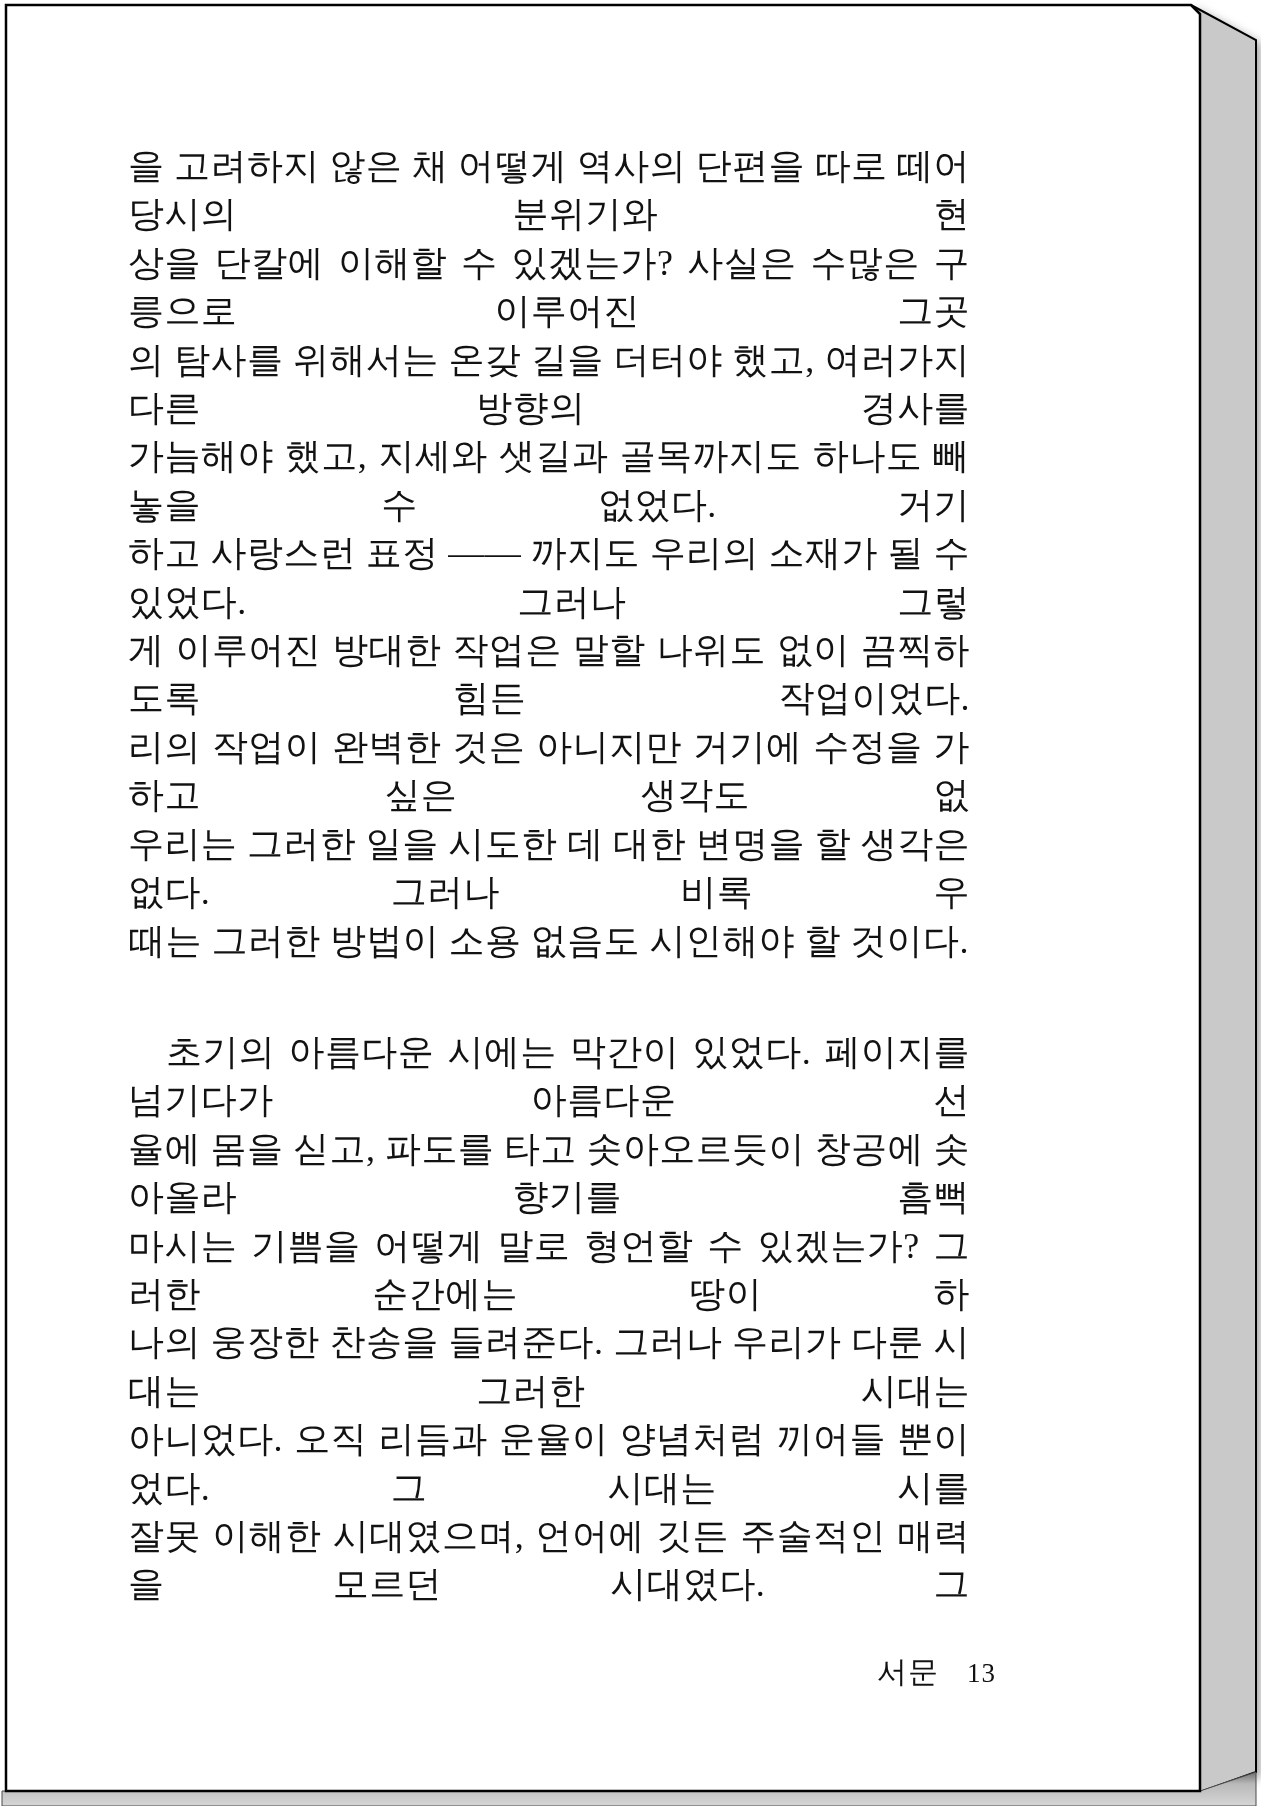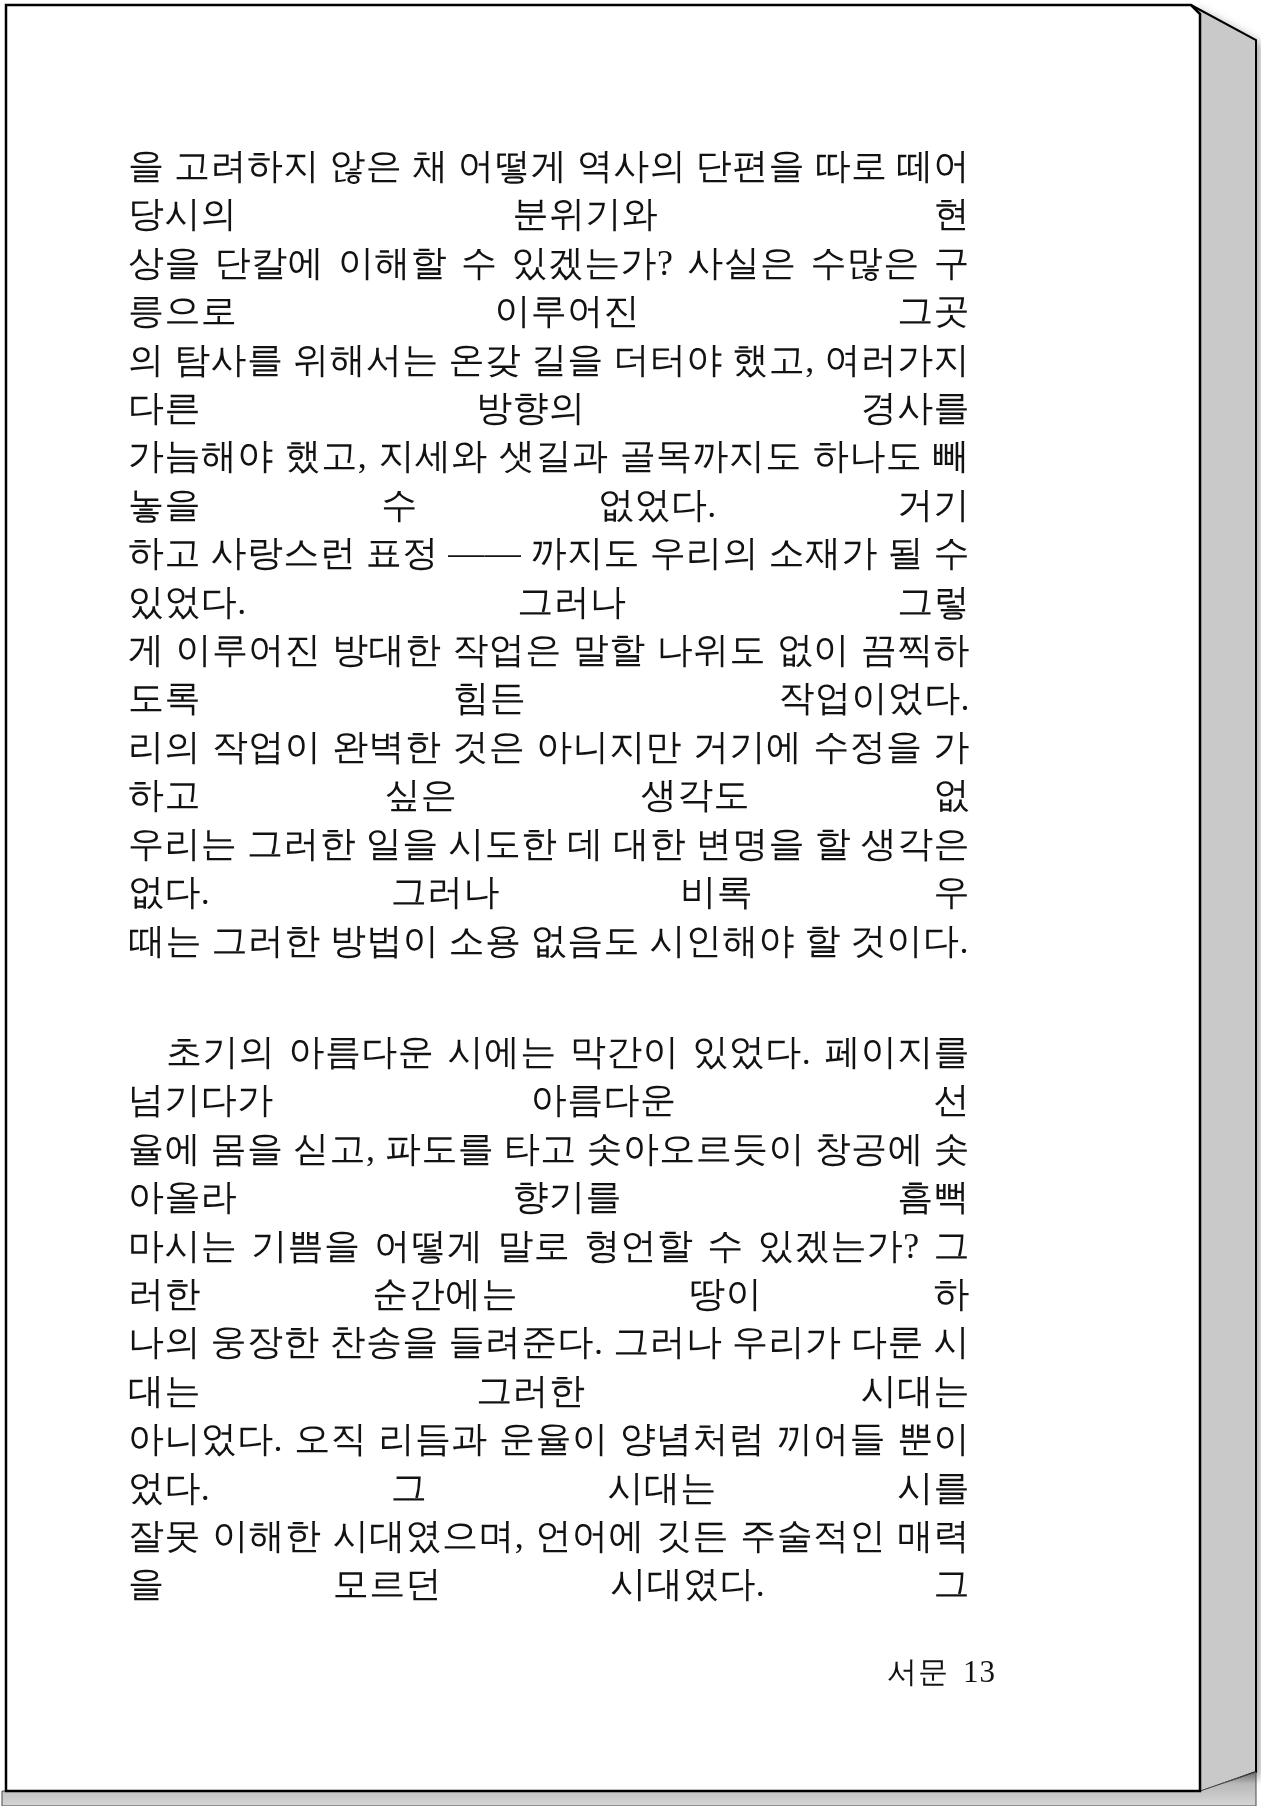--- a/index.html
+++ b/index.html
@@ -23,21 +23,21 @@
   }
   .line.last{
     text-align:center;
     text-align-last:auto;
   }
   .para.indent .line:first-child{text-indent:38px;}
   .page-footer{
     position:absolute;left:128px;top:1652px;width:868px;z-index:2;
     text-align:right;font-size:30px;color:#121212;letter-spacing:1px;
   }
-  .page-footer .pagenum{margin-left:14px;font-size:31px;text-align:center;}
+  .page-footer .pagenum{margin-left:28px;font-size:27px;text-align:center;}
 </style>
 </head>
 <body>
 
 <svg class="sheet" width="1261" height="1806" viewBox="0 0 1261 1806">
   <defs>
     <linearGradient id="bottomEdge" x1="0" y1="0" x2="0" y2="1">
       <stop offset="0" stop-color="#6f6f6f"></stop>
       <stop offset="0.35" stop-color="#b9b9b9"></stop>
       <stop offset="1" stop-color="#d6d6d6"></stop>

